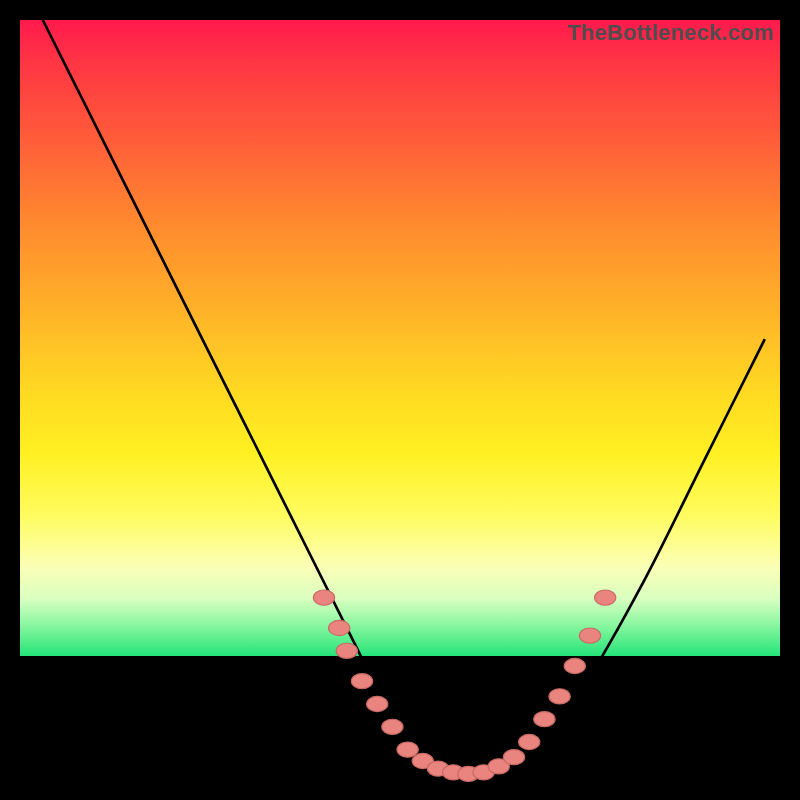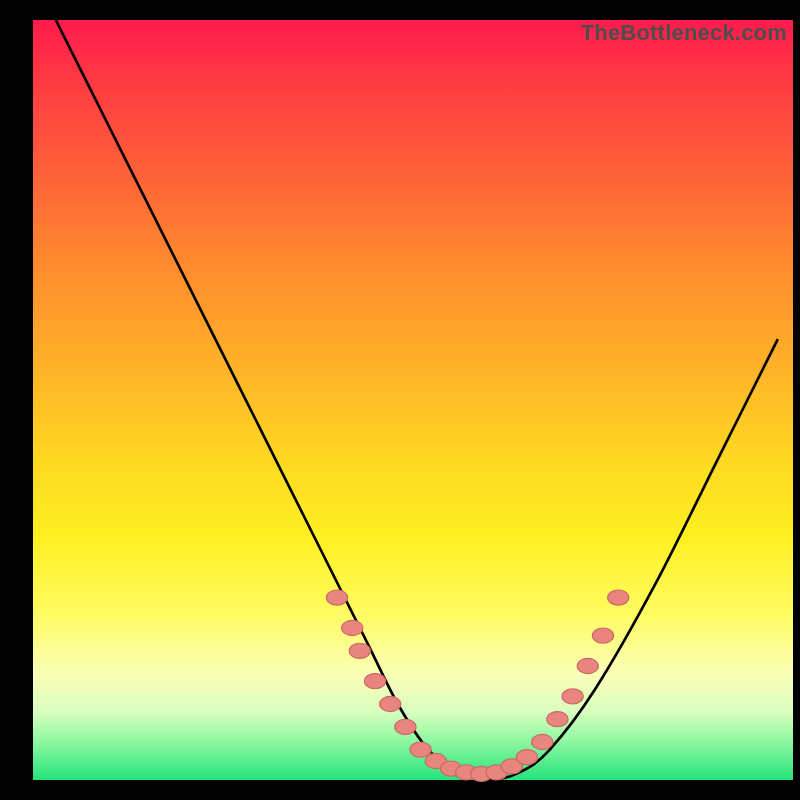--- a/index.html
+++ b/index.html
@@ -13,24 +13,24 @@
   }
   .stage {
     position: relative;
     width: 800px;
     height: 800px;
     background: #000;
   }
   
   .plot {
     position: absolute;
-    left: 33px;
+    left: 20px;
     top: 20px;
     width: 760px;
-    height: 760px;
+    height: 636px;
     
     background: linear-gradient(
       to bottom,
       #ff1a4d 0%,
       #ff3344 6%,
       #ff5a3a 18%,
       #ff8a2e 32%,
       #ffb328 46%,
       #ffd822 58%,
       #fff022 68%,

